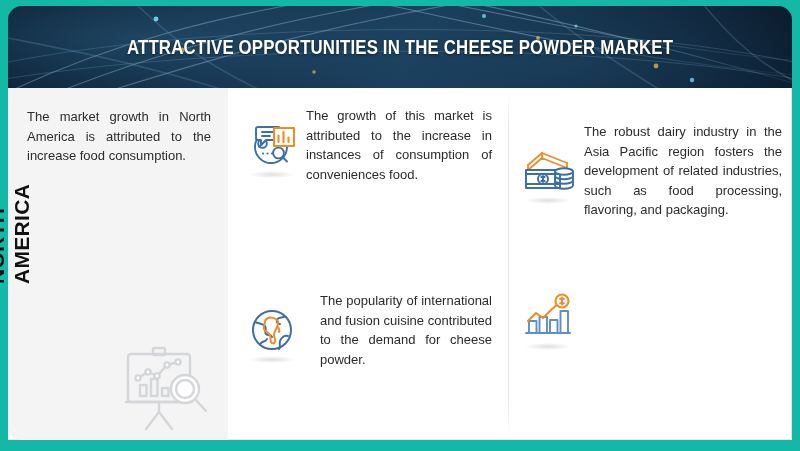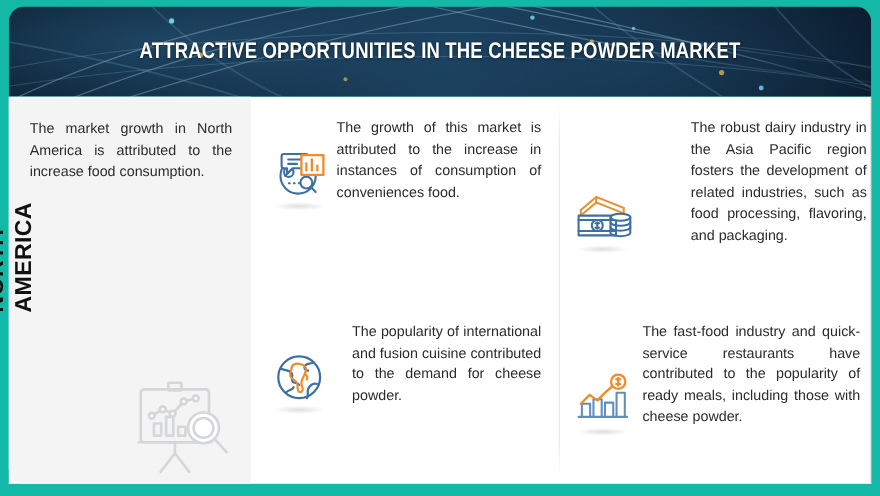--- a/index.html
+++ b/index.html
@@ -80,36 +80,36 @@
     opacity:1;
   }
 
   
   .v-divider{
     position:absolute;left:500px;top:6px;width:1px;height:340px;
     background:linear-gradient(to bottom, rgba(0,0,0,0) 0%, #e6e6e6 10%, #e6e6e6 90%, rgba(0,0,0,0) 100%);
   }
 
   
-  .cell{position:absolute;display:flex;align-items:flex-end;}
+  .cell{position:absolute;display:flex;align-items:center;}
   .cell .ico{flex:0 0 auto;position:relative;}
   .cell .ico svg{display:block;}
   .ico-shadow{
     position:absolute;left:50%;bottom:-7px;transform:translateX(-50%);
     width:46px;height:7px;border-radius:50%;
     background:radial-gradient(ellipse at center, rgba(0,0,0,.13) 0%, rgba(0,0,0,0) 72%);
   }
   .cell .txt{
     font-size:13px;line-height:19.5px;color:#2b2b2b;
     text-align:justify;text-justify:inter-word;
   }
 
   #cell-1{left:236px;top:18px;width:248px;}
   #cell-1 .txt{width:186px;margin-left:6px;}
-  #cell-2{left:512px;top:18px;width:268px;gap:44px;}
+  #cell-2{left:512px;top:34px;width:268px;}
   #cell-2 .txt{width:198px;margin-left:8px;}
   #cell-3{left:236px;top:203px;width:248px;}
   #cell-3 .txt{width:186px;margin-left:20px;}
   #cell-4{left:512px;top:203px;width:268px;}
   #cell-4 .txt{width:198px;margin-left:8px;}
 </style>
 </head>
 <body>
 
 <div class="poster">
@@ -270,17 +270,16 @@
             <rect x="40.5" y="20" width="7.5" height="22" fill="#ffffff"></rect>
           </g>
           <g fill="none" stroke="#ef8c28" stroke-width="2.1" stroke-linecap="round" stroke-linejoin="round">
             <path d="M8 30 L16 22 L23 27 L31 19 L38 13"></path>
             <circle cx="42" cy="10" r="6.5" fill="#ffffff"></circle>
             <path d="M42 6.5 v7 M40.2 7.8 h3.6 M40.2 12.2 h3.6"></path>
           </g>
         </svg>
         <div class="ico-shadow"></div>
       </div>
-      <div class="txt">The fast-food industry and quick-service restaurants have contributed to the popularity of ready meals, including those with cheese powder.</div>
     </div>
 
   </div>
 </div>
 
 </body></html>

